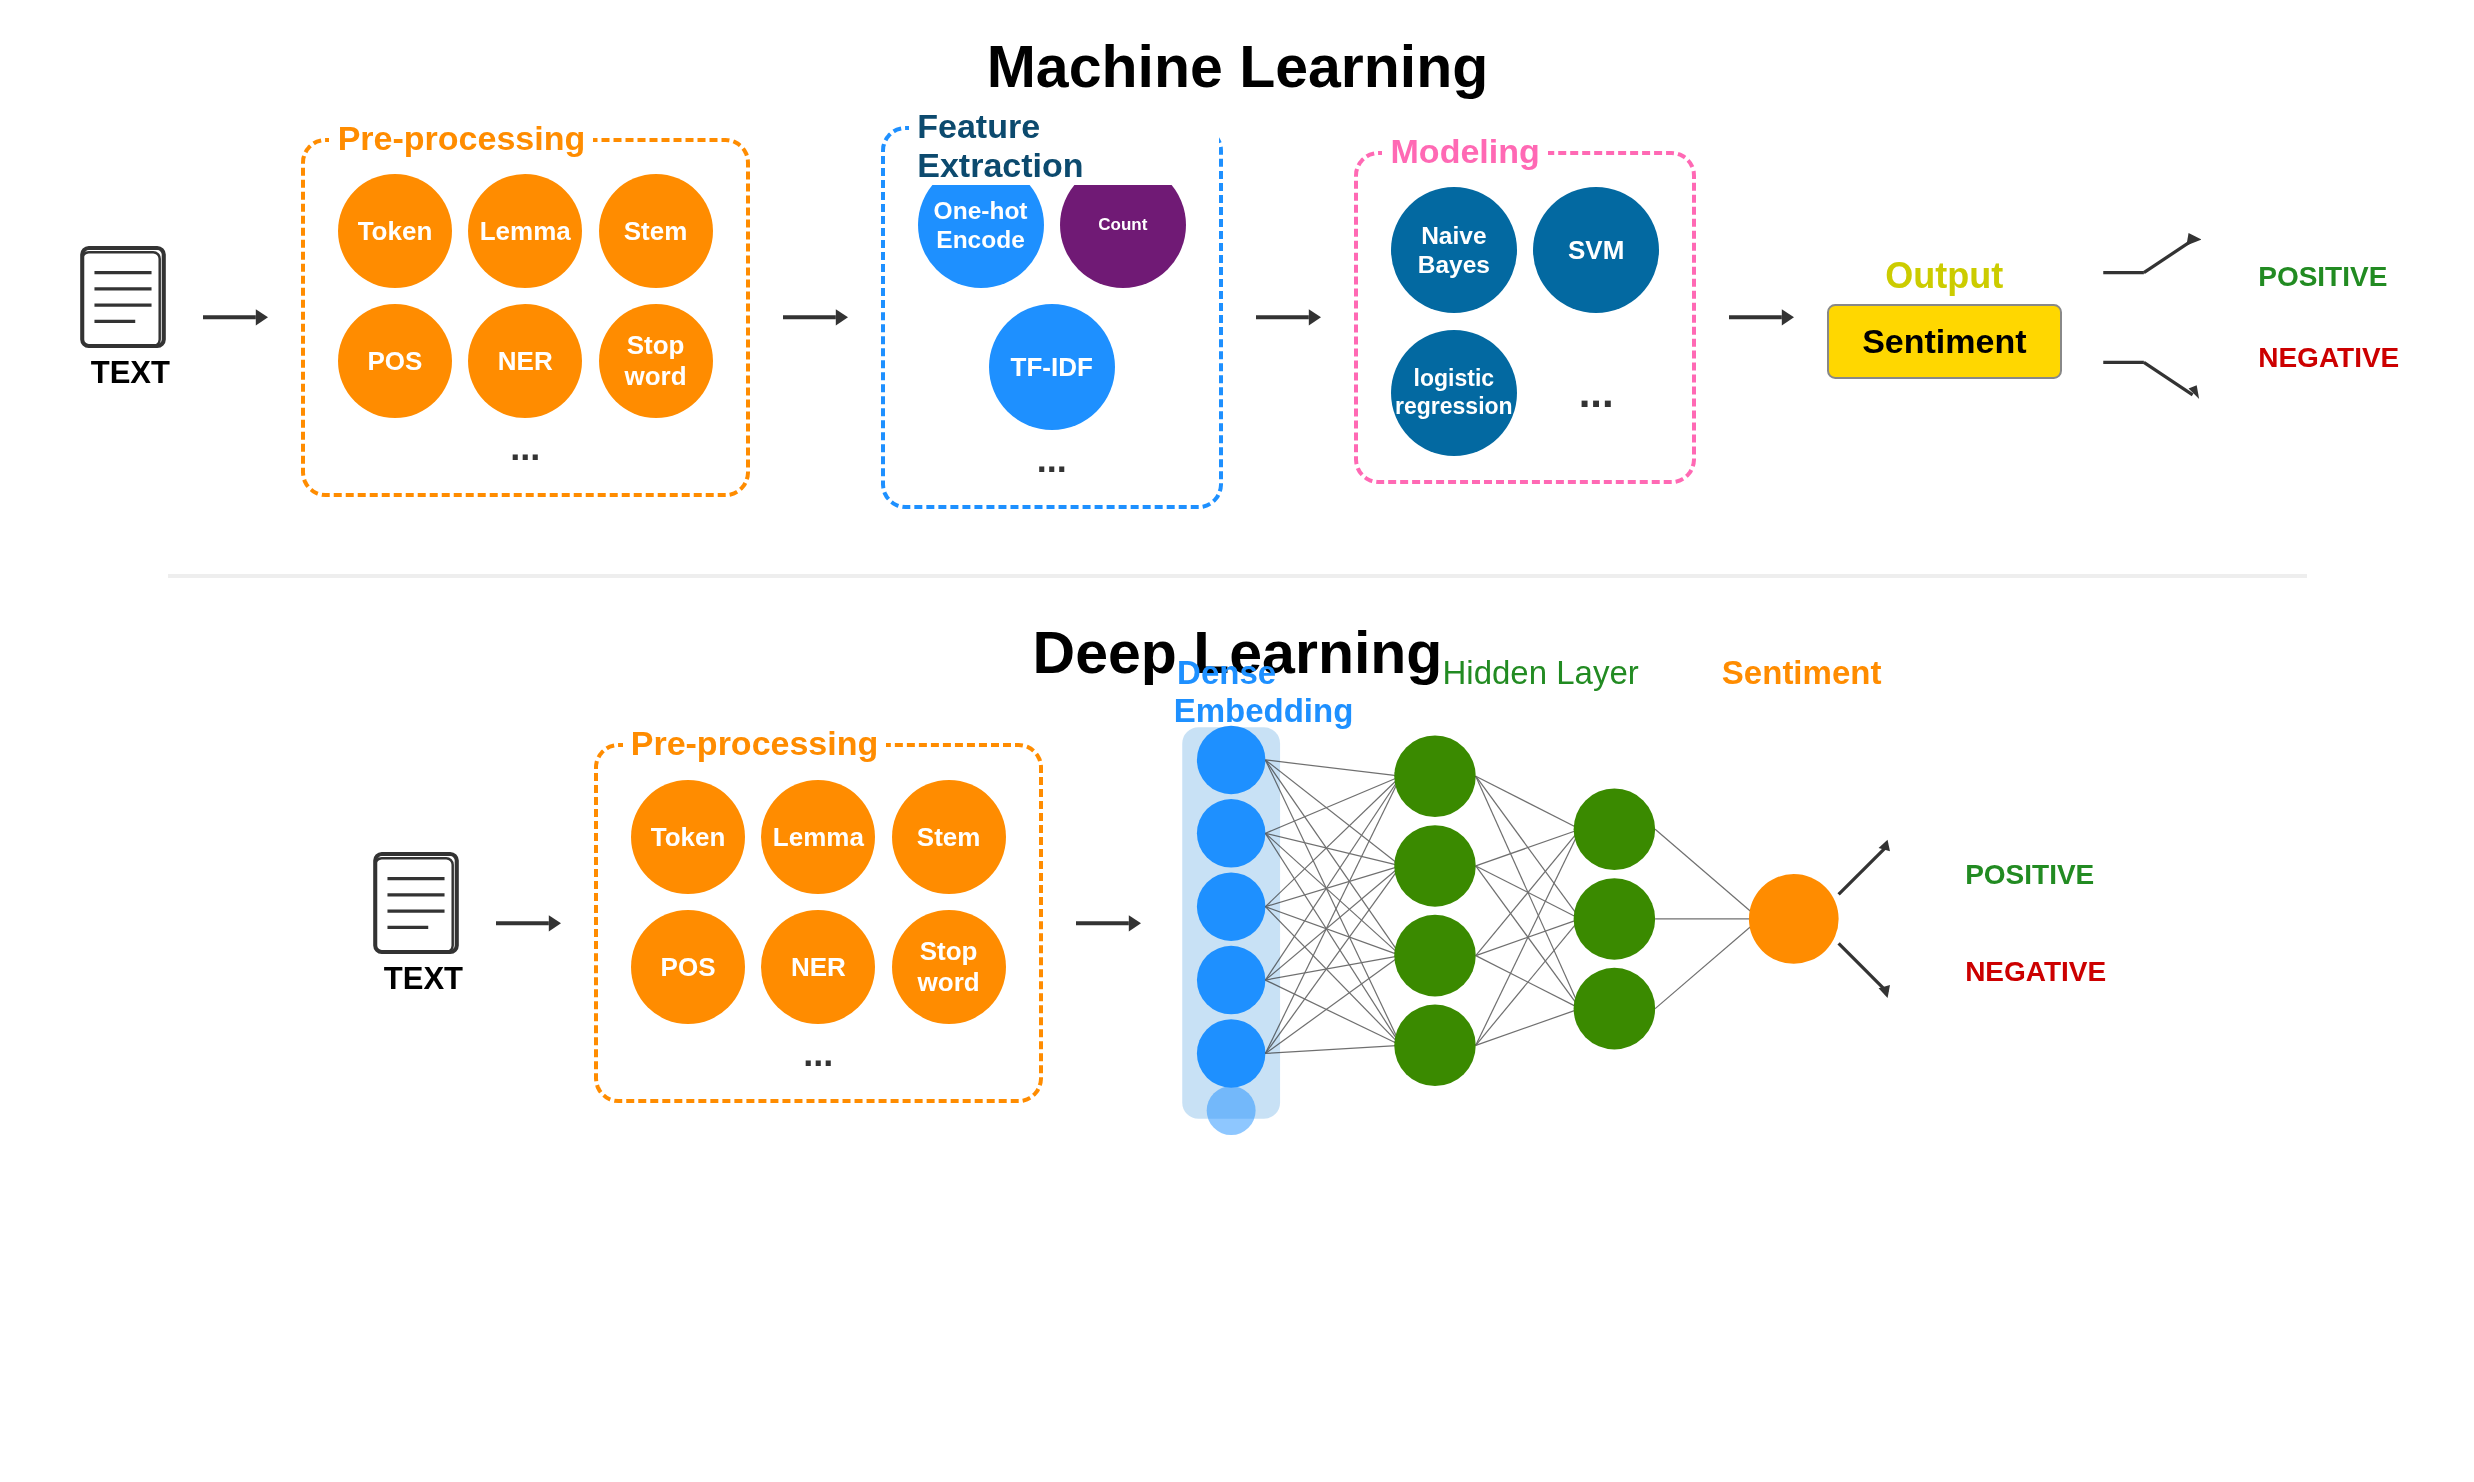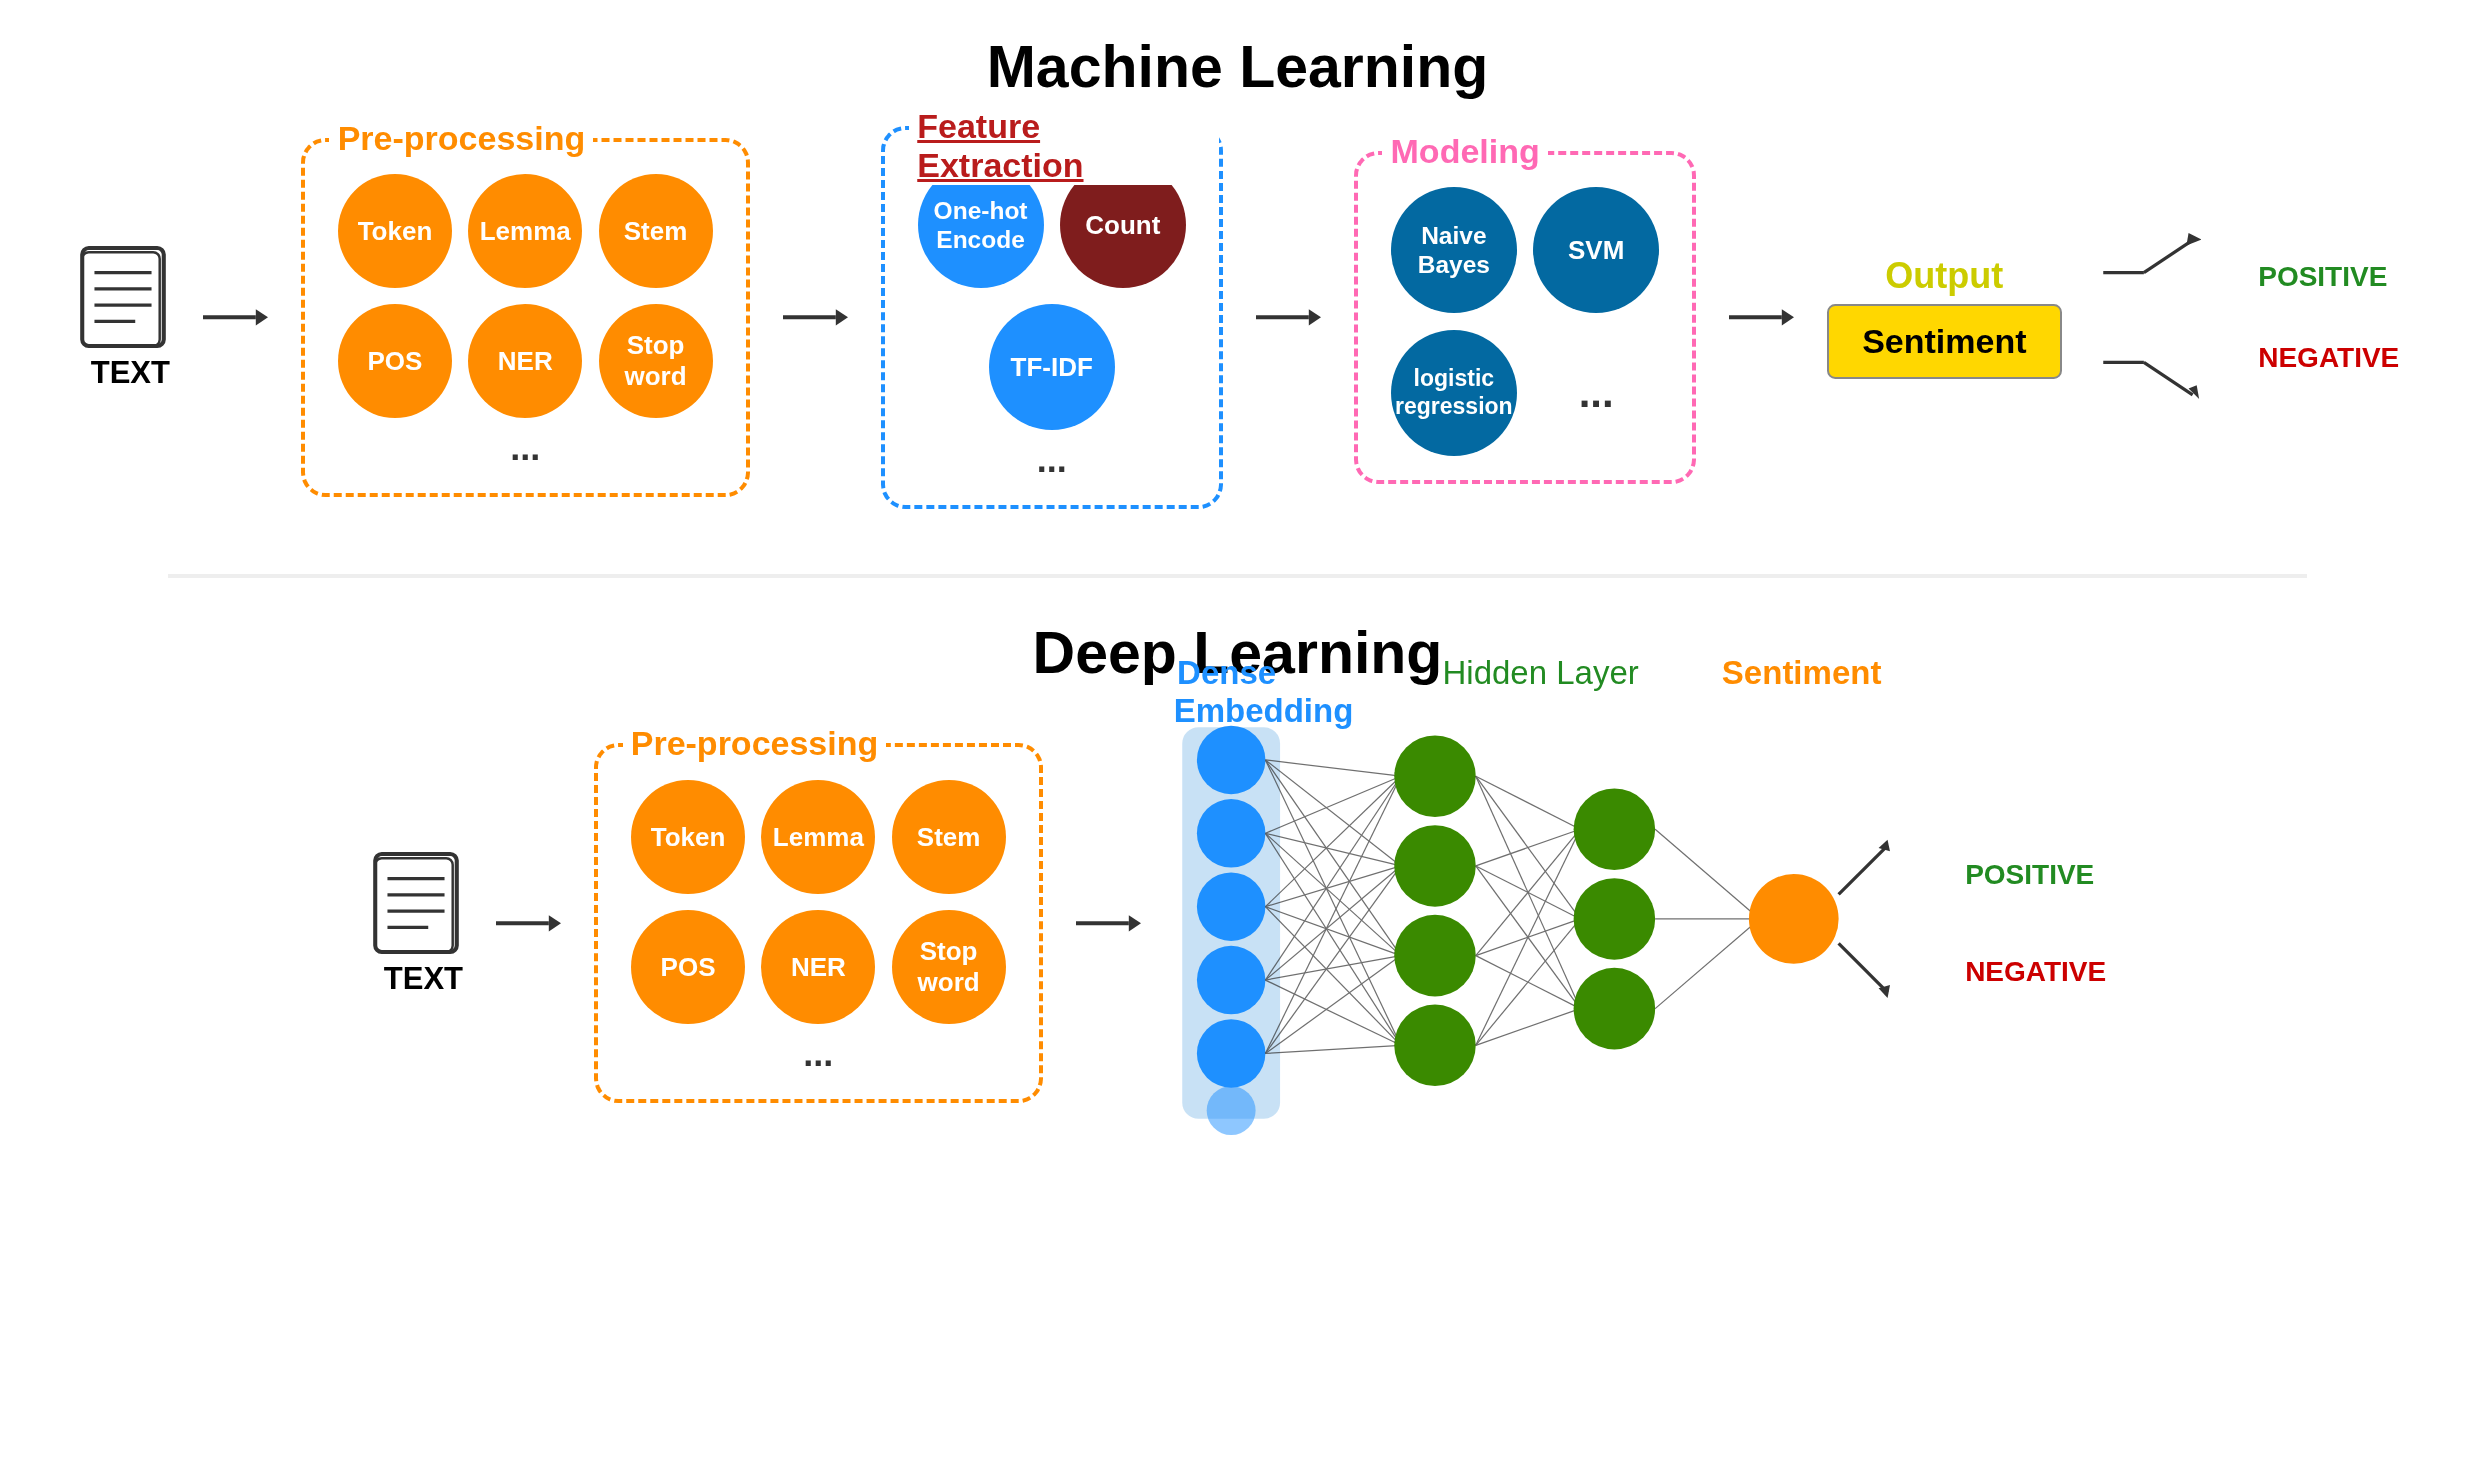--- a/index.html
+++ b/index.html
@@ -75,21 +75,21 @@
     .box-title {
       font-size: 34px;
       font-weight: 700;
       position: absolute;
       top: -23px;
       left: 24.5px;
       background: #fff;
       padding: 0 8.2px;
     }
     .box-title.orange { color: #FF8C00; }
-    .box-title.blue { color: #b91c1c; text-decoration: underline; }
+    .box-title.blue { color: #0c4a6e; }
     .box-title.pink { color: #FF69B4; }
     
     .circle-grid {
       display: grid;
       grid-template-columns: repeat(3, 1fr);
       gap: 16.3px;
       margin-top: 8.2px;
     }
     .circle-node {
       width: 114px;
@@ -233,21 +233,21 @@
         <svg width="65" height="24.5" viewBox="0 0 80 30">
             <line x1="0" y1="15" x2="65" y2="15" stroke="#333" stroke-width="5"></line>
             <polygon points="65,5 80,15 65,25" fill="#333"></polygon>
           </svg>
       </div>
 
       <div class="dashed-box blue">
         <span class="box-title blue">Feature Extraction</span>
         <div style="display:flex; gap:16.3px; margin-top:8.2px;">
           <div class="circle-large blue" style="width:126px;height:126px;font-size:24.5px;font-weight:700;background:#1E90FF;border-radius:50%;display:flex;align-items:center;justify-content:center;color:#fff;text-align:center;line-height:1.2;">One-hot<br>Encode</div>
-          <div class="circle-large blue" style="width:126px;height:126px;font-size:26px;font-weight:700;background:#7f1d1d;border-radius:50%;display:flex;align-items:center;justify-content:center;color:#fff;text-align:center;">Count</div>
+          <div class="circle-large blue" style="width:126px;height:126px;font-size:17px;font-weight:700;background:#701a75;border-radius:50%;display:flex;align-items:center;justify-content:center;color:#fff;text-align:center;">Count</div>
         </div>
         <div style="display:flex; justify-content:center; margin-top:16.3px;">
           <div class="circle-large blue" style="width:126px;height:126px;font-size:26px;font-weight:700;background:#1E90FF;border-radius:50%;display:flex;align-items:center;justify-content:center;color:#fff;text-align:center;">TF-IDF</div>
         </div>
         <div class="dots-label">...</div>
       </div>
 
       <div class="arrow">
         <svg width="65" height="24.5" viewBox="0 0 80 30">
             <line x1="0" y1="15" x2="65" y2="15" stroke="#333" stroke-width="5"></line>

